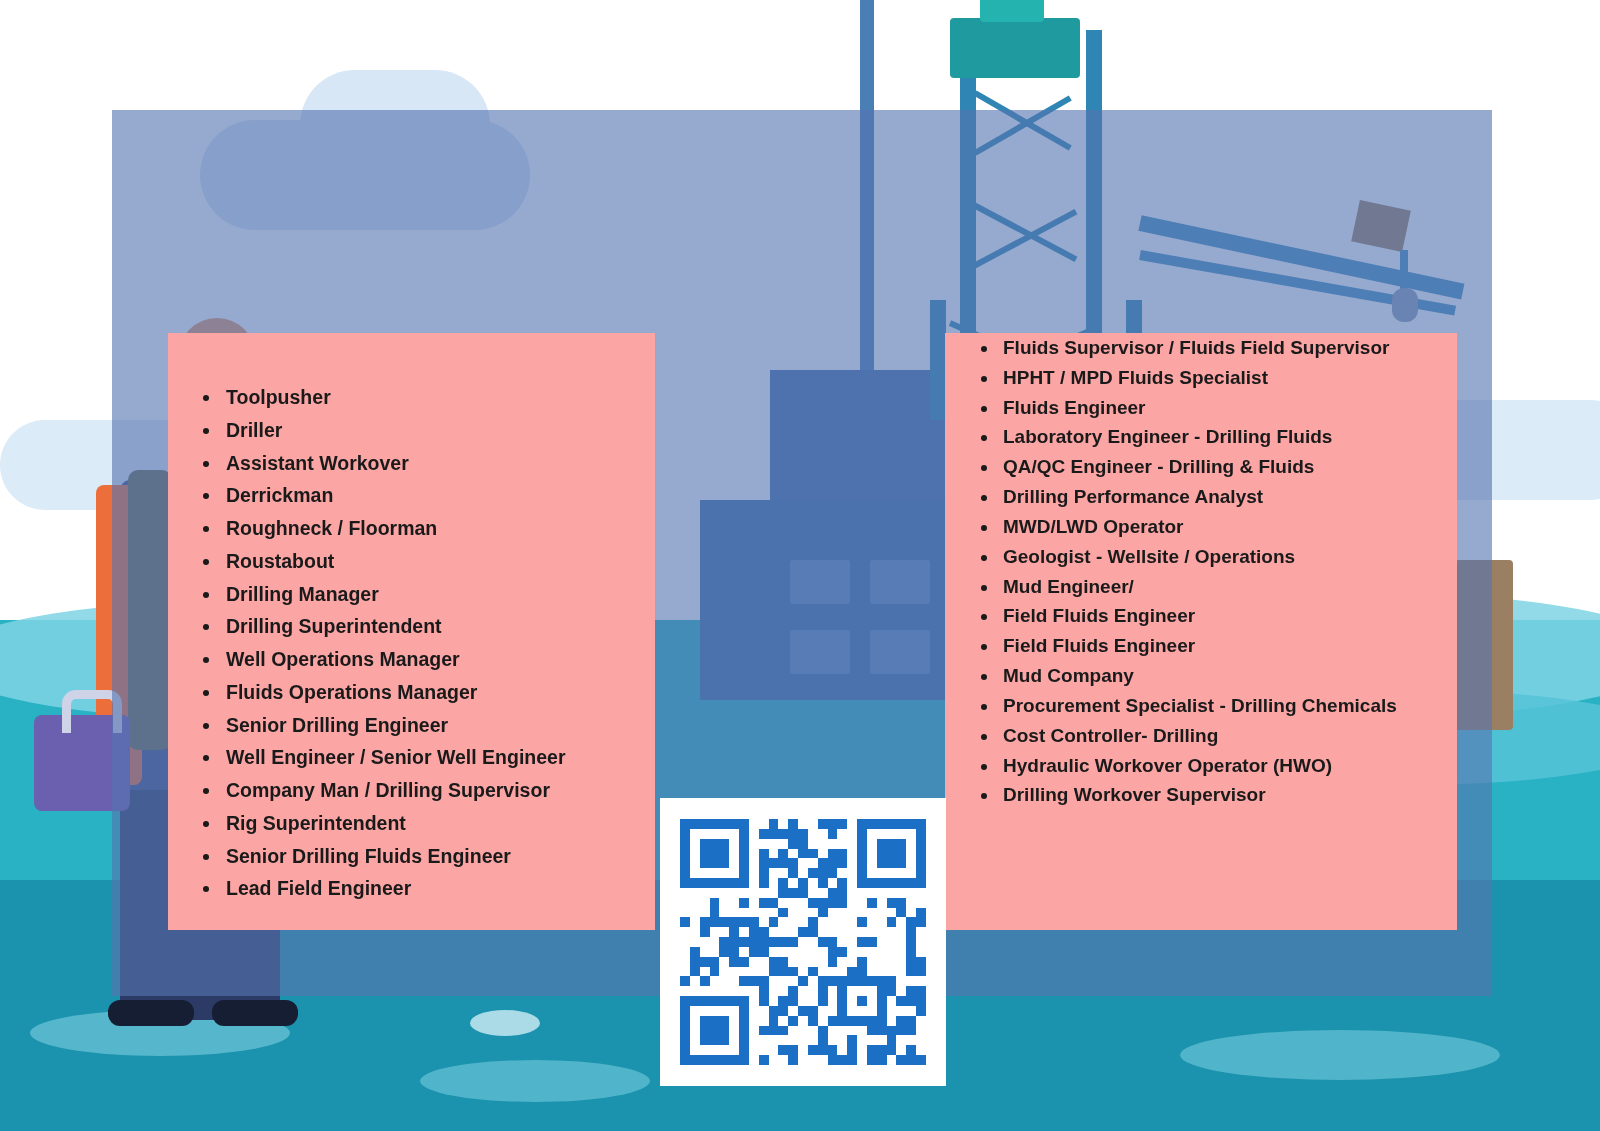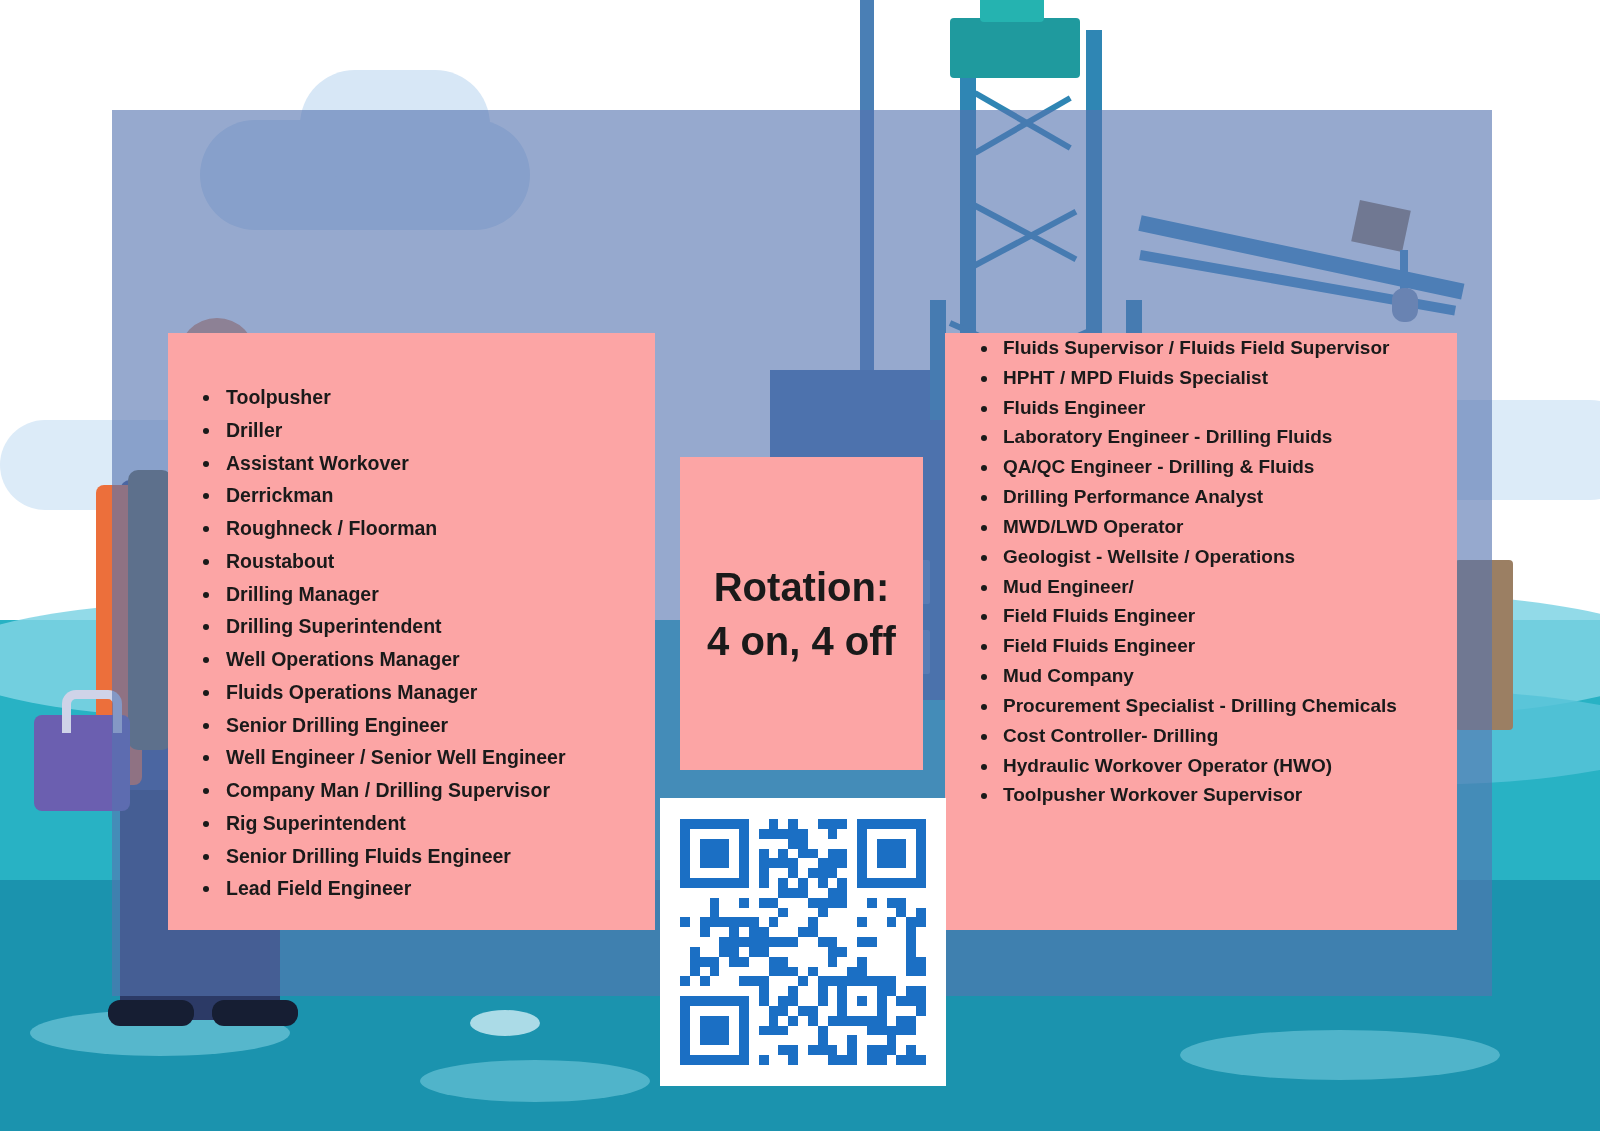--- a/index.html
+++ b/index.html
@@ -388,27 +388,24 @@
       <li>Drilling Performance Analyst</li>
       <li>MWD/LWD Operator</li>
       <li>Geologist - Wellsite / Operations</li>
       <li>Mud Engineer/</li>
       <li>Field Fluids Engineer</li>
       <li>Field Fluids Engineer</li>
       <li>Mud Company</li>
       <li>Procurement Specialist - Drilling Chemicals</li>
       <li>Cost Controller- Drilling</li>
       <li>Hydraulic Workover Operator (HWO)</li>
-      <li>Toolpusher Workover Supervisor</li>
+      <li>Drilling Workover Supervisor</li>
     </ul>
   </div>
 
-  <div class="card card-rotation">
-    <div class="rotation-text">Rotation: 4 on, 4 off</div>
-  </div>
 
   <div class="qr-wrap">
     <div class="qr" id="qr">
         <i class="on"></i>
         <i class="on"></i>
         <i class="on"></i>
         <i class="on"></i>
         <i class="on"></i>
         <i class="on"></i>
         <i class="on"></i>

